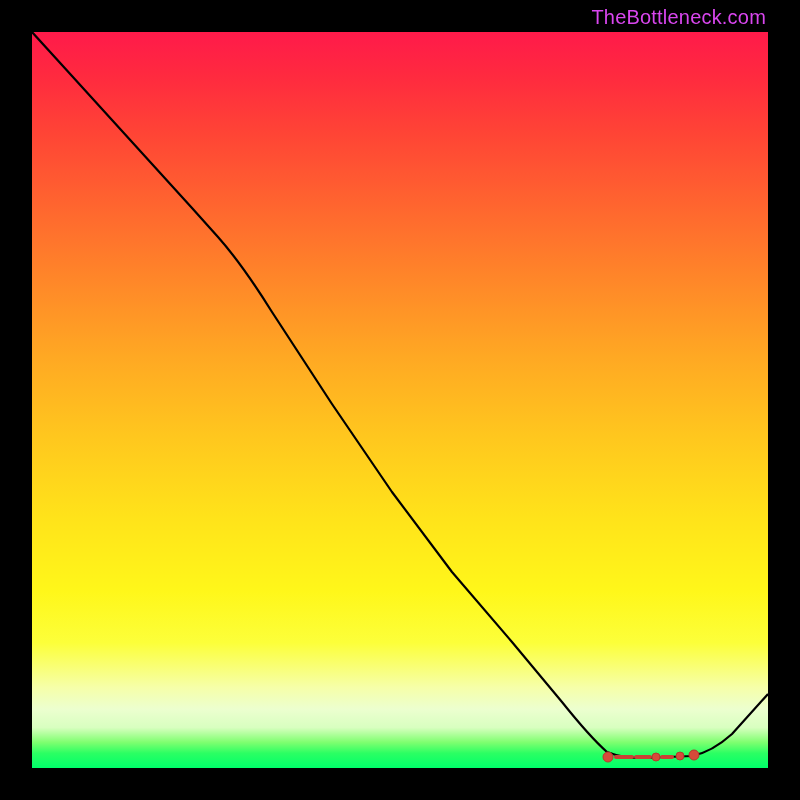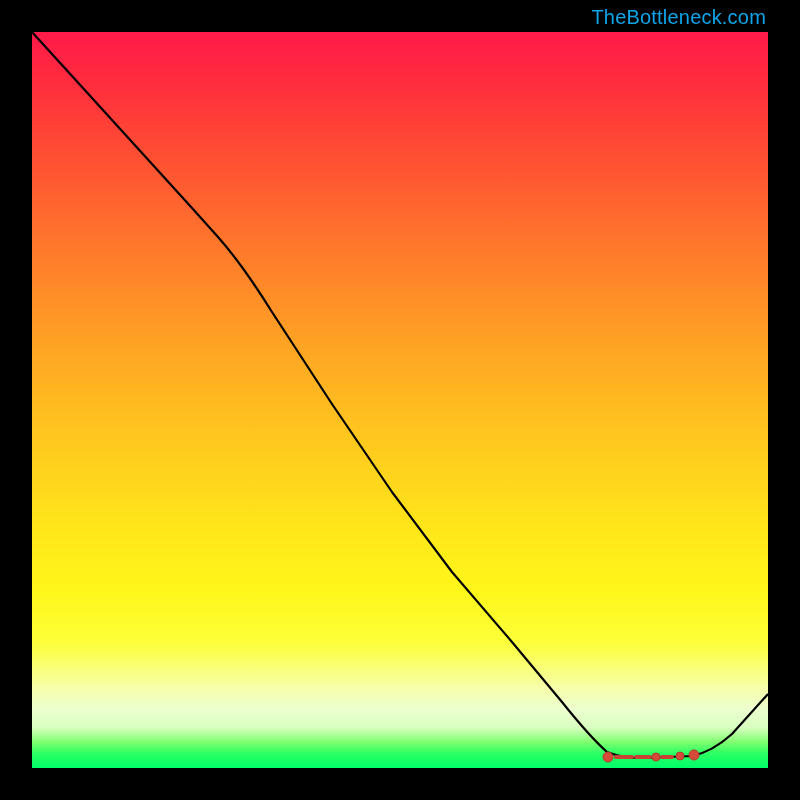--- a/index.html
+++ b/index.html
@@ -65,21 +65,21 @@
   }
   .markers .dash {
     stroke: #c94234;
     stroke-width: 4;
     stroke-linecap: round;
   }
   .watermark {
     position: absolute;
     top: 6px;
     right: 34px;
-    color: #0ea5e9;
+    color: #d946ef;
     font-size: 20px;
     font-weight: 500;
     letter-spacing: 0.2px;
   }
 </style>
 </head>
 <body>
 
 <div class="frame">
   <div class="plot-area">

